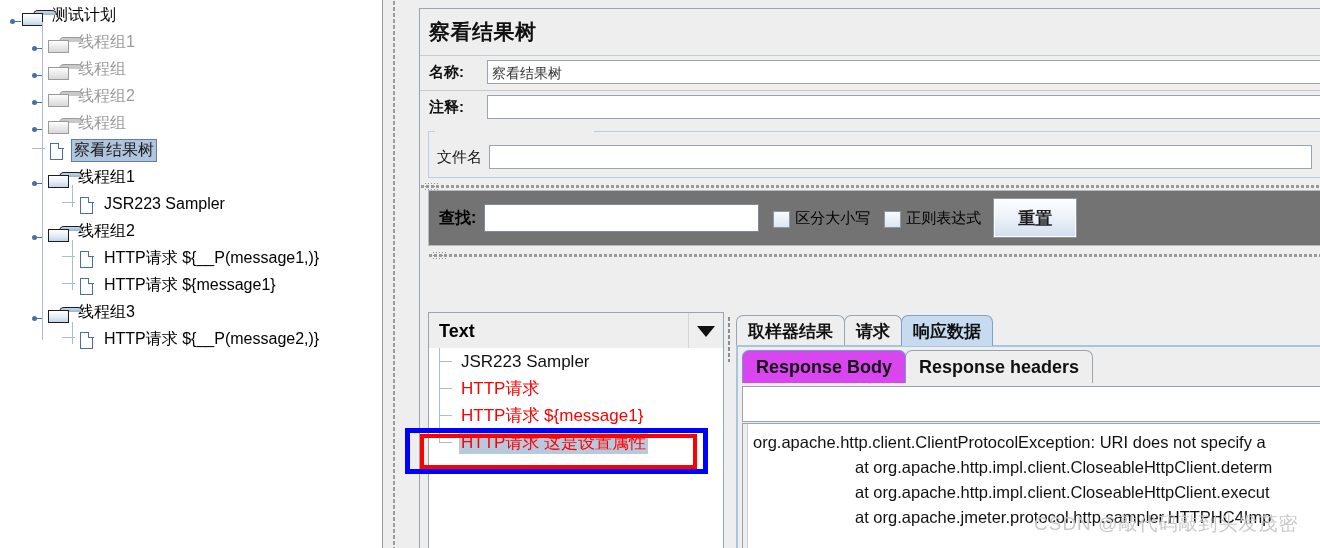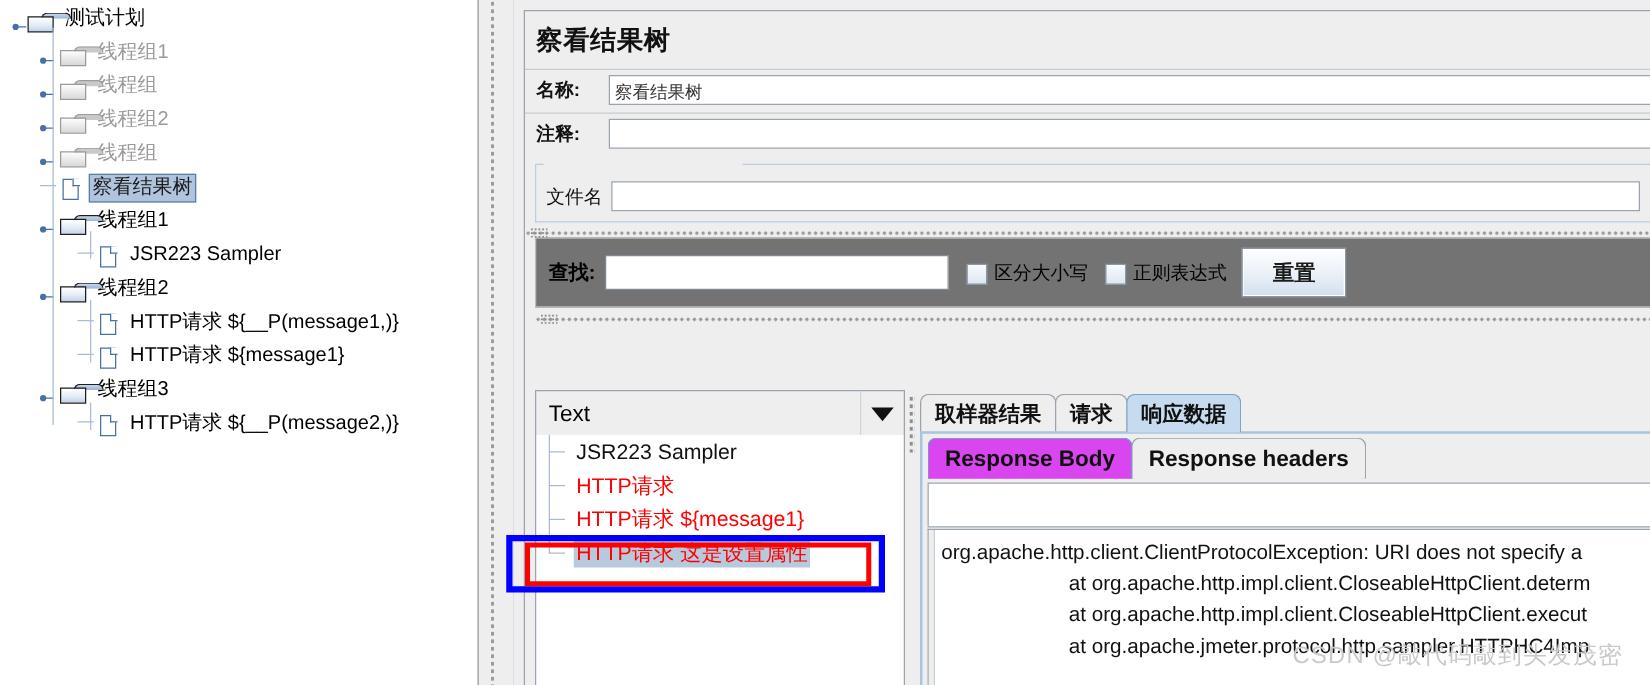--- a/index.html
+++ b/index.html
@@ -169,21 +169,21 @@
   #lower{
     position:absolute;left:8px;right:0;top:303px;bottom:0;
   }
   #lower-left{
     position:absolute;left:0;top:0;width:296px;bottom:0;
   }
   #combo{
     position:relative;margin:0;height:36px;
     border:1px solid #9aa4ae;background:#eeeeee;display:flex;align-items:center;
   }
-  #combo .ctxt{font-size:18px;font-weight:normal;padding-left:10px;flex:1;}
+  #combo .ctxt{font-size:18px;font-weight:bold;padding-left:10px;flex:1;}
   #combo .arrow{
     width:34px;height:100%;display:flex;align-items:center;justify-content:center;
     border-left:1px solid #cfd6dd;
   }
   #combo .arrow s{
     display:block;width:0;height:0;border-left:9px solid transparent;
     border-right:9px solid transparent;border-top:11px solid #111;
   }
   #res-list{
     position:absolute;left:0;top:36px;right:0;bottom:0;

